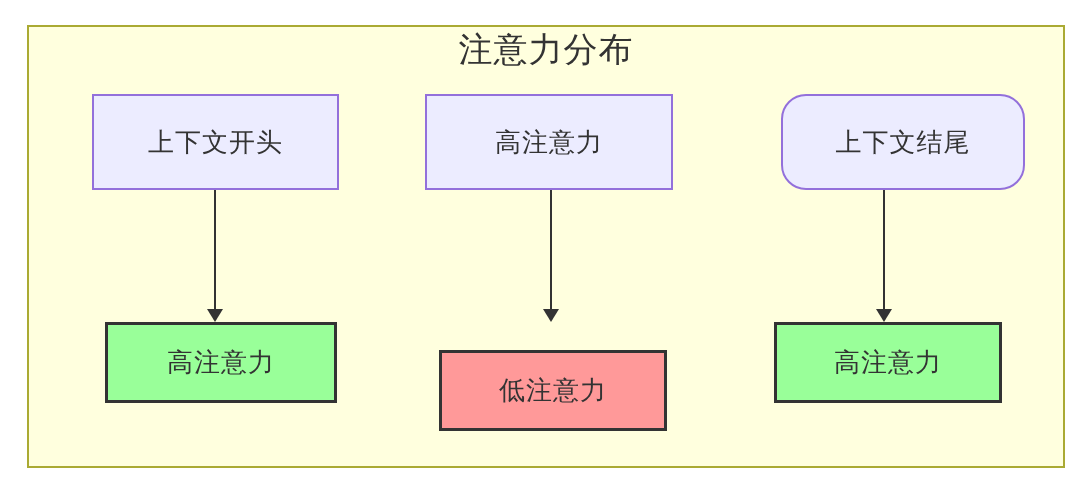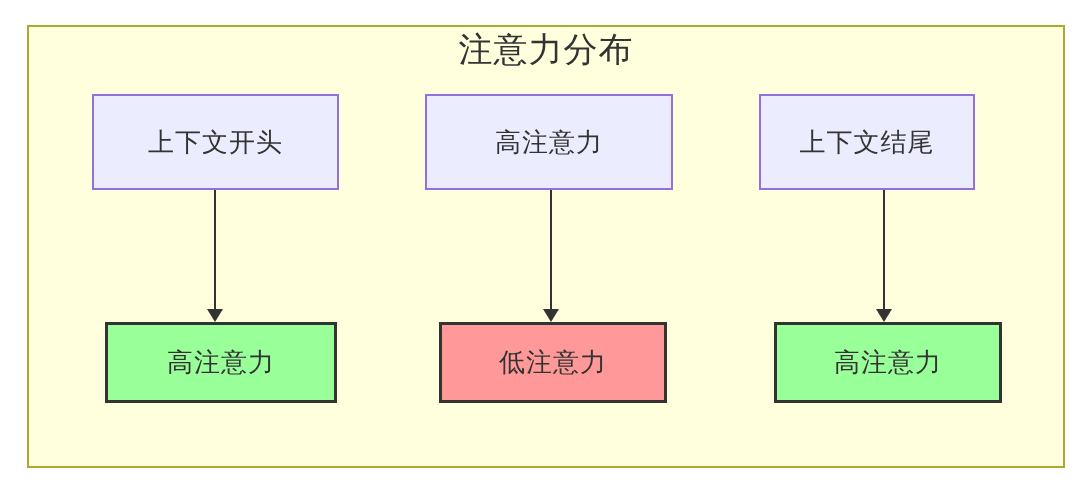--- a/index.html
+++ b/index.html
@@ -51,25 +51,25 @@
     height: 96px;
     background: var(--node-fill, #ececff);
     border: 2px solid var(--node-stroke, #9370db);
   }
   .node.bottom {
     top: 295px;
     height: 81px;
     border: 3px solid var(--result-stroke, #333333);
   }
   .node.high { background: var(--high-fill, #99ff99); }
-  .node.low  { background: var(--low-fill, #ff9999); }
+  .node.low  { background: var(--low-fill, #ff9999); margin-top: 28px; }
 
   .n1 { left: 63px;  width: 247px; }
   .n2 { left: 396px; width: 248px; }
-  .n3 { left: 730px; width: 216px; }
+  .n3 { left: 752px; width: 244px; border-radius: 25px; }
 
   .b1 { left: 76px;  width: 232px; }
   .b2 { left: 410px; width: 228px; }
   .b3 { left: 745px; width: 228px; }
 
   .arrow {
     position: absolute;
     top: 163px;
     width: 18px;
     height: 132px;

